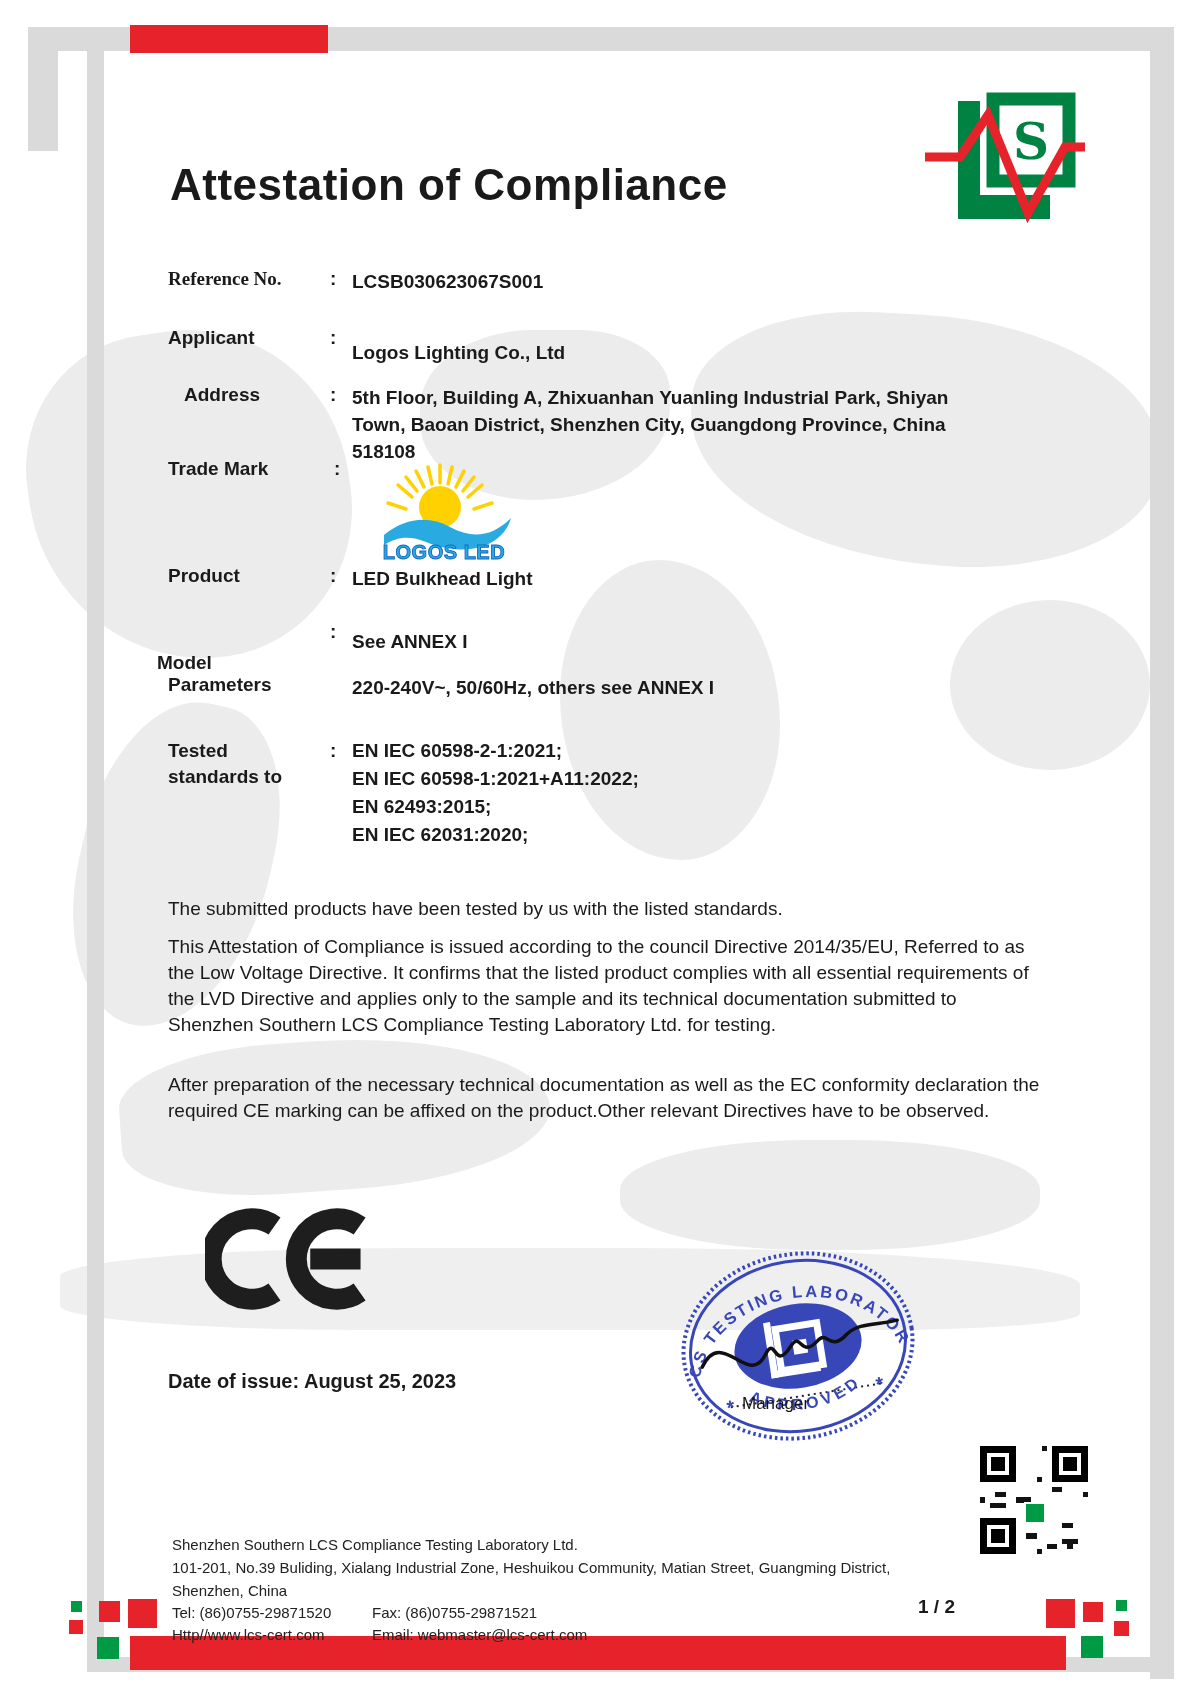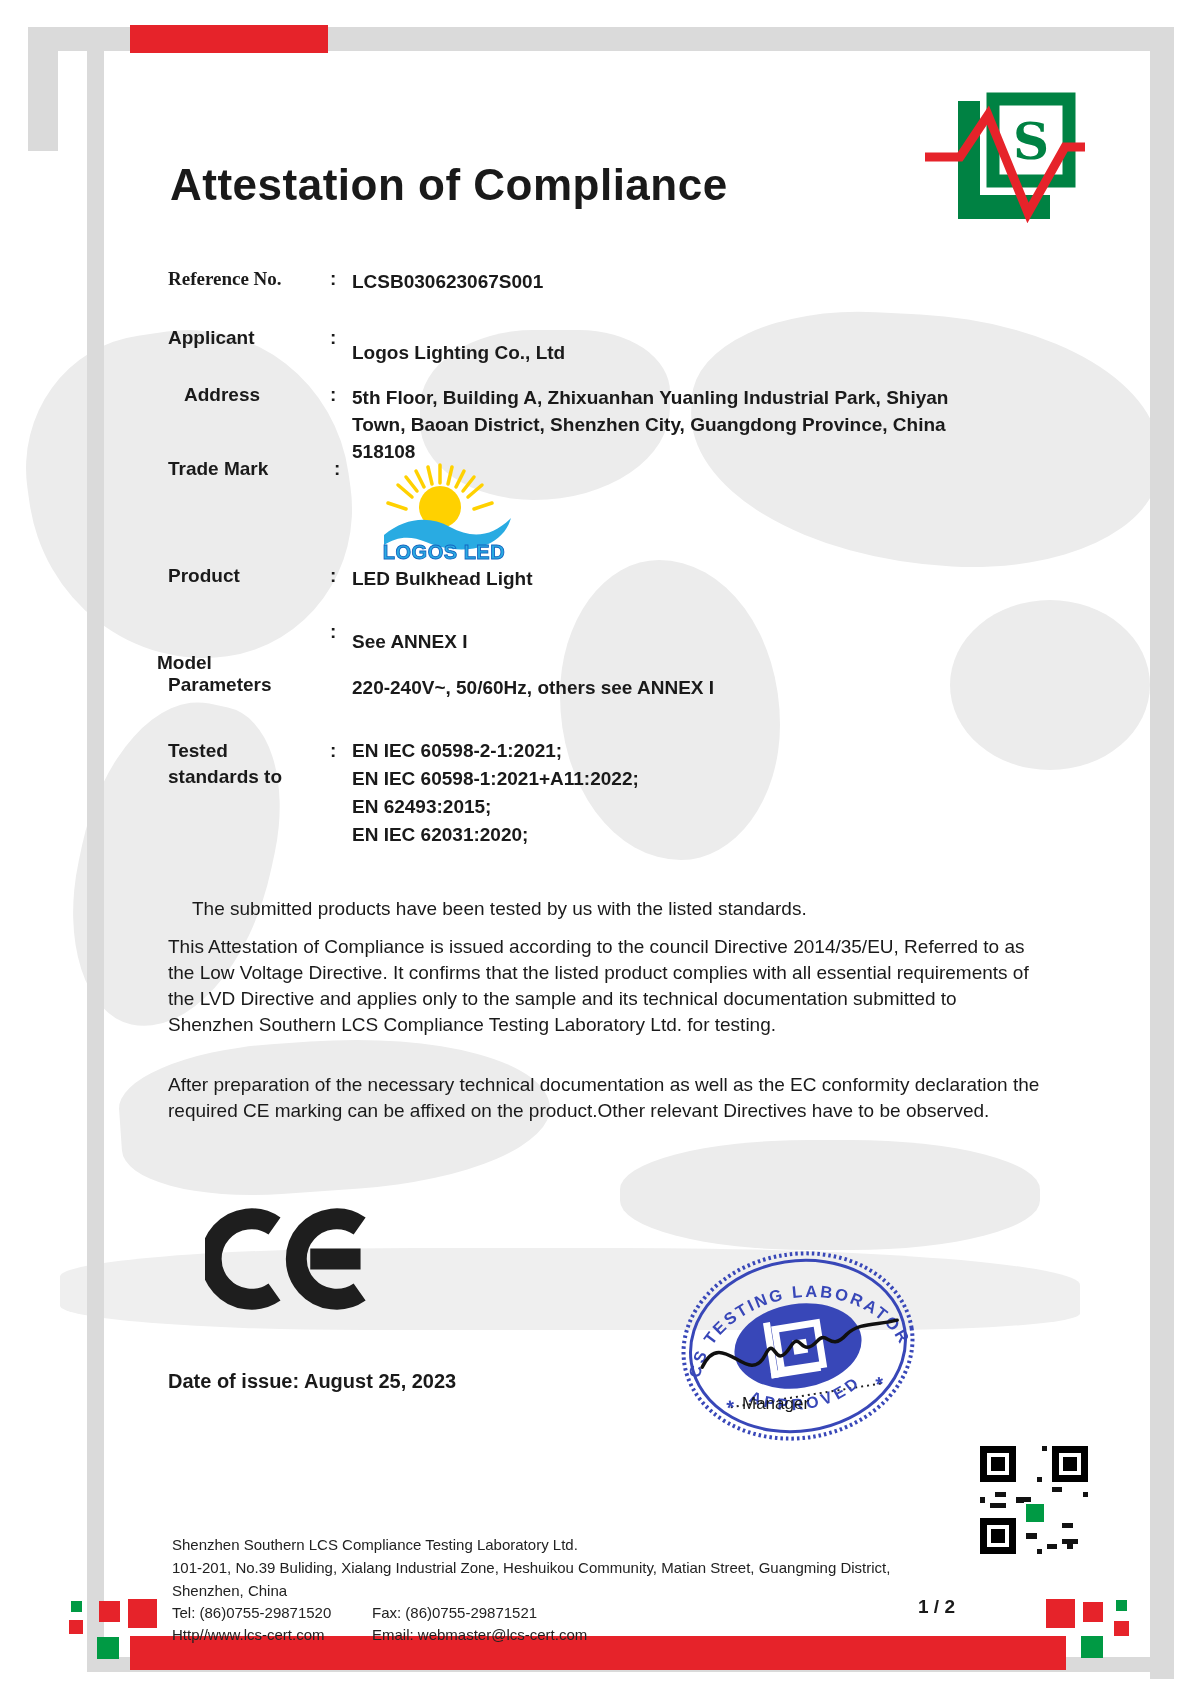--- a/index.html
+++ b/index.html
@@ -120,21 +120,21 @@
   <div class="abs z4 fvalue" style="left:352px;top:674px;">220-240V~, 50/60Hz, others see ANNEX I</div>
 
   <div class="abs z4 flabel" style="left:168px;top:740px;">Tested</div>
   <div class="abs z4 flabel" style="left:168px;top:766px;">standards to</div>
   <div class="abs z4 fcolon" style="left:330px;top:740px;">:</div>
   <div class="abs z4 std" style="left:352px;top:737px;">EN IEC 60598-2-1:2021;</div>
   <div class="abs z4 std" style="left:352px;top:765px;">EN IEC 60598-1:2021+A11:2022;</div>
   <div class="abs z4 std" style="left:352px;top:793px;">EN 62493:2015;</div>
   <div class="abs z4 std" style="left:352px;top:821px;">EN IEC 62031:2020;</div>
 
-  <div class="abs z4 body-par" style="left:168px;top:896px;margin-left:24px;">The submitted products have been tested by us with the listed standards.</div>
+  <div class="abs z4 body-par" style="left:168px;top:896px;">The submitted products have been tested by us with the listed standards.</div>
   <div class="abs z4 body-par" style="left:168px;top:934px;">This Attestation of Compliance is issued according to the council Directive 2014/35/EU, Referred to as the Low Voltage Directive. It confirms that the listed product complies with all essential requirements of the LVD Directive and applies only to the sample and its technical documentation submitted to Shenzhen Southern LCS Compliance Testing Laboratory Ltd. for testing.</div>
   <div class="abs z4 body-par" style="left:168px;top:1072px;">After preparation of the necessary technical documentation as well as the EC conformity declaration the required CE marking can be affixed on the product.Other relevant Directives have to be observed.</div>
 
   <svg class="abs z4" style="left:205px;top:1193px;" width="178" height="132" viewBox="0 0 230 130">
     <path d="M 89.8 22.4 A 52 52 0 1 0 89.8 107.6" fill="none" stroke="#1e1e1e" stroke-width="27"></path>
     <path d="M 199.8 22.4 A 52 52 0 1 0 199.8 107.6" fill="none" stroke="#1e1e1e" stroke-width="27"></path>
     <path d="M 136 65 H 201" fill="none" stroke="#1e1e1e" stroke-width="27"></path>
   </svg>
 
   <div class="abs z4" style="left:168px;top:1350px;font-size:20px;font-weight:bold;margin-top:20px;">Date of issue: August 25, 2023</div>

